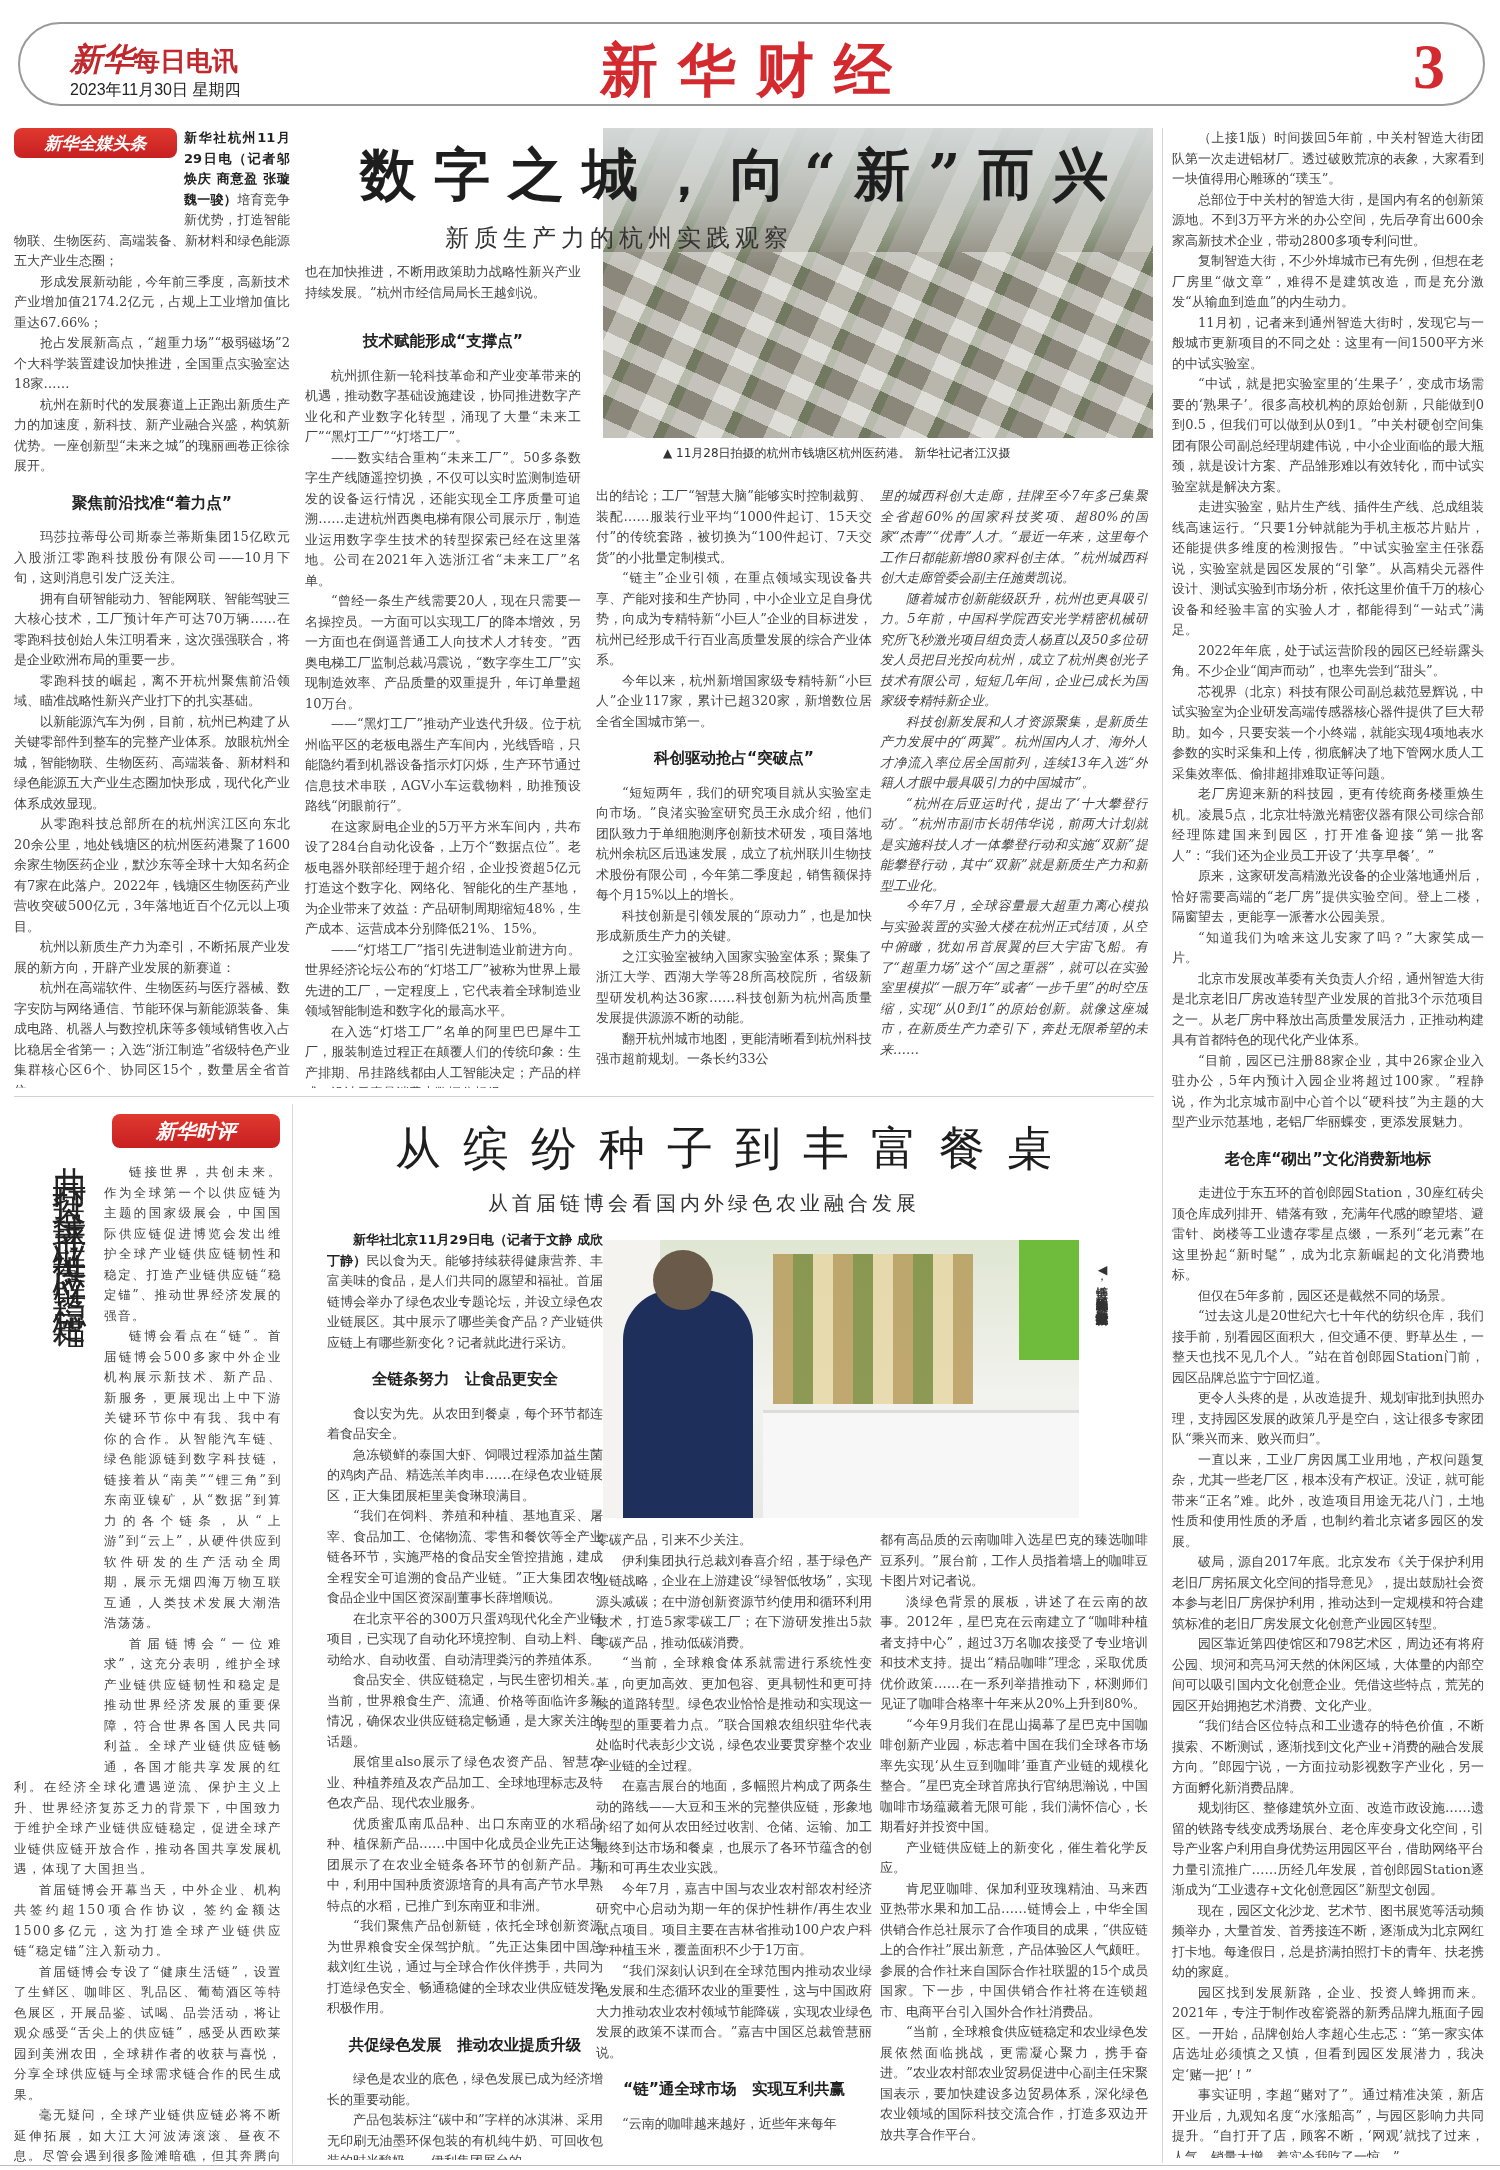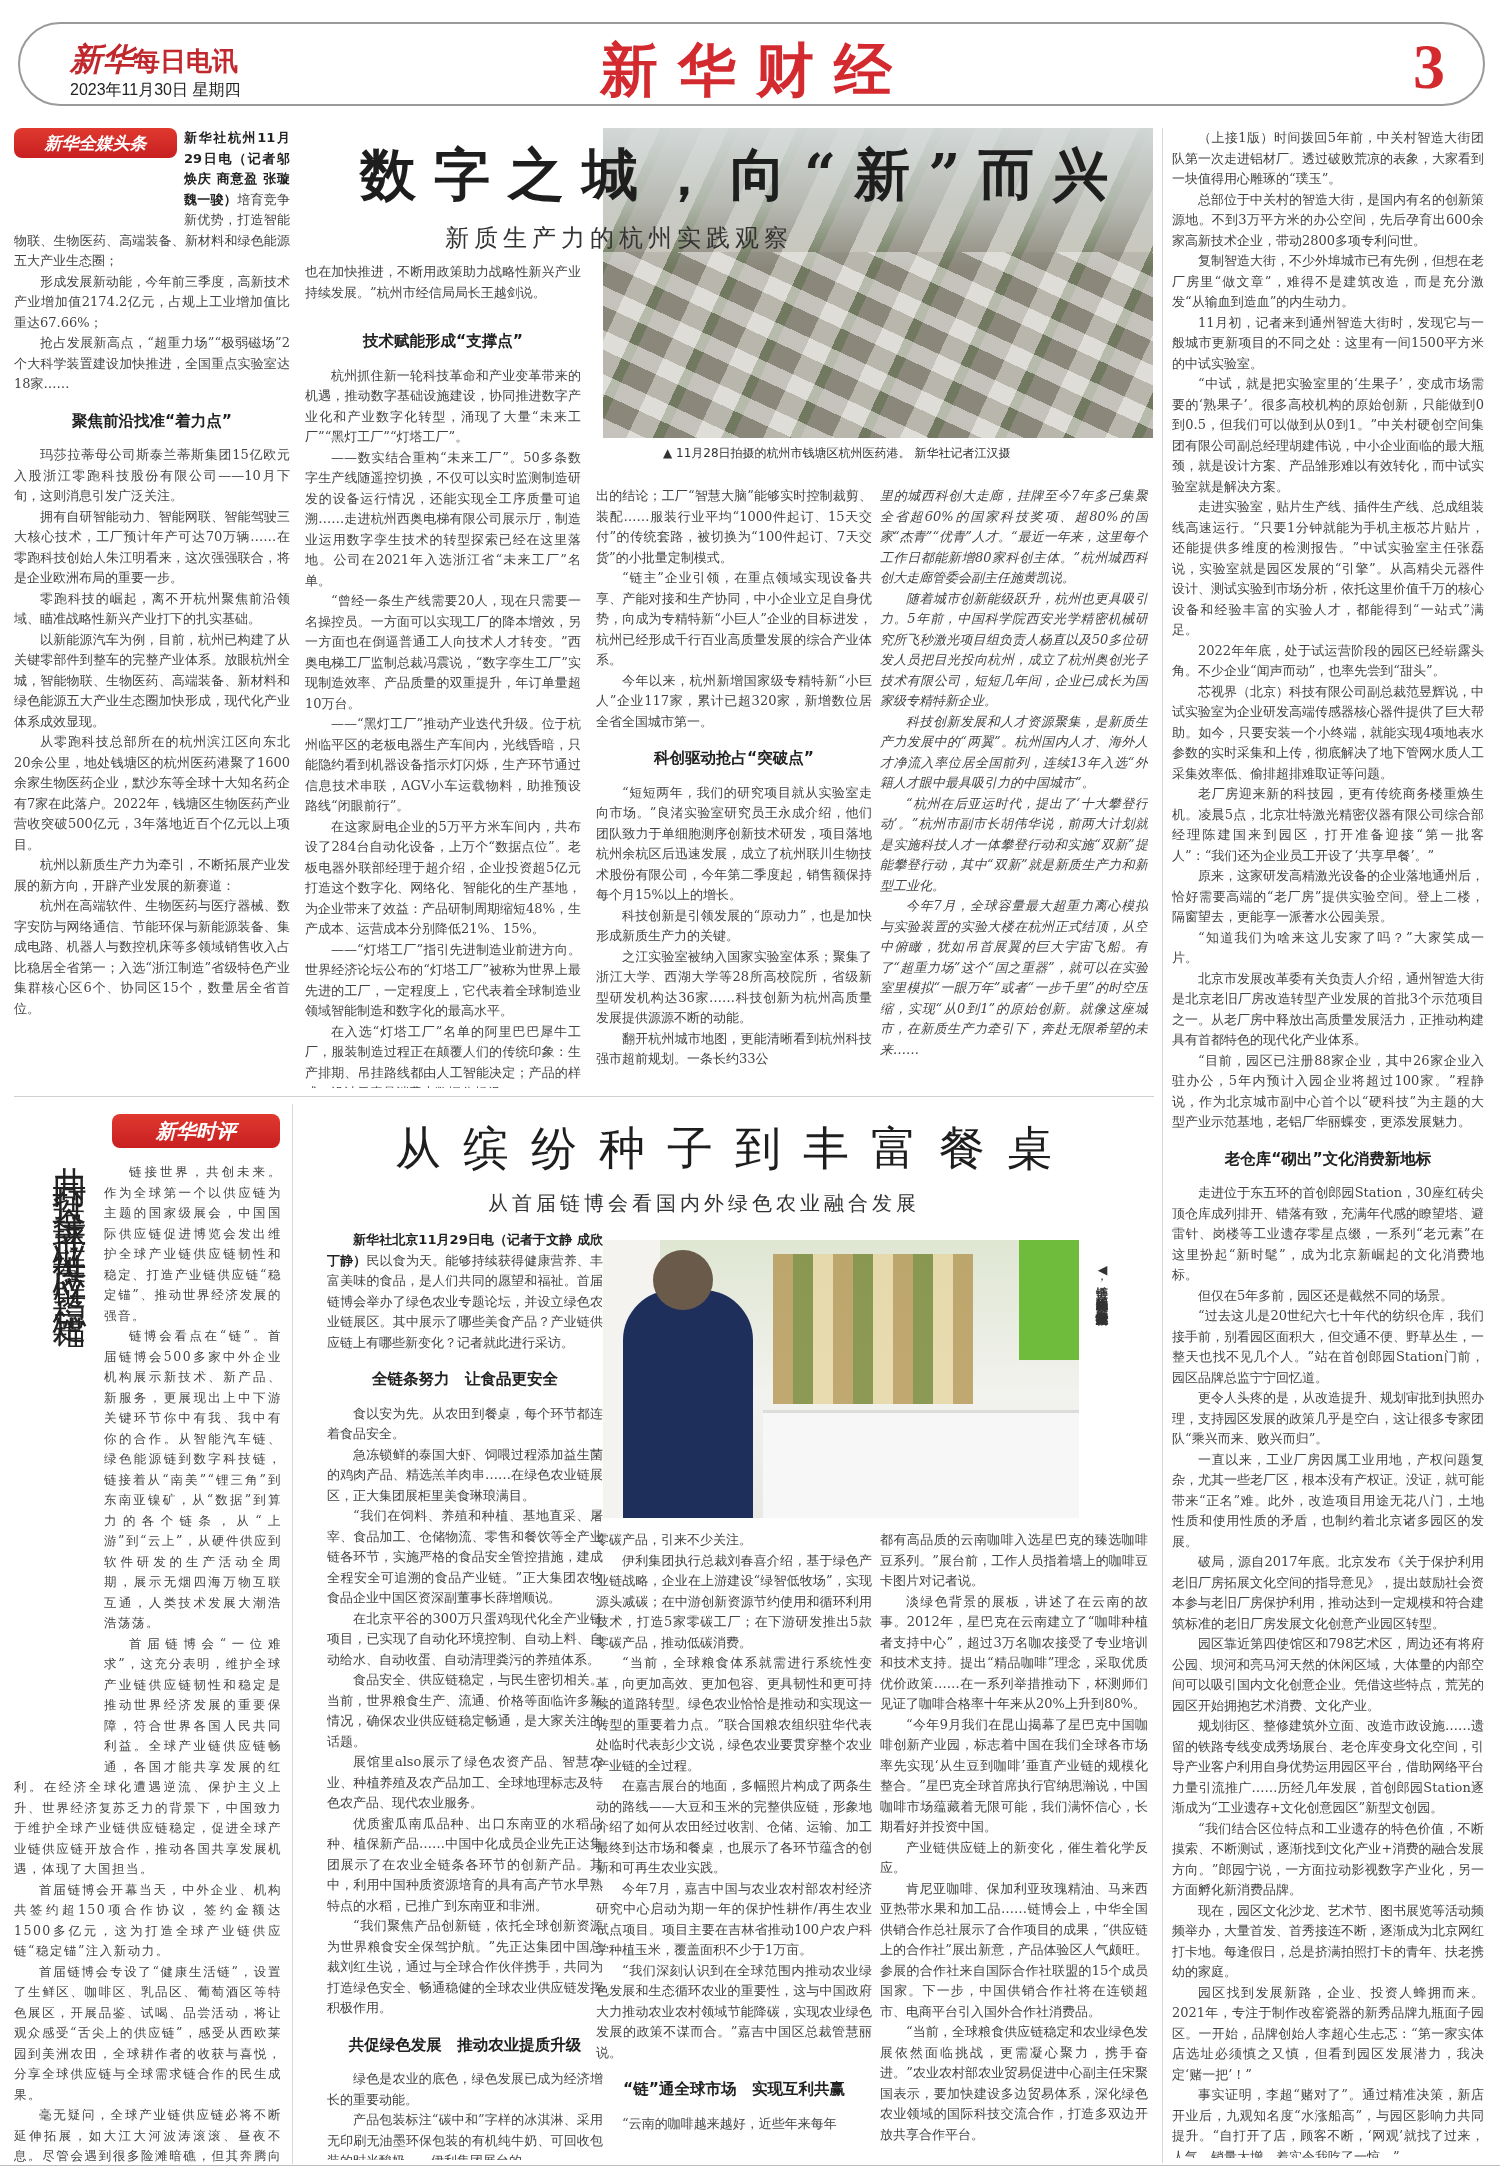--- a/index.html
+++ b/index.html
@@ -78,20 +78,21 @@
 <div class="photo-aerial"></div>
 <div class="headline" style="left:360px; top:138px; font-size:56px; letter-spacing:18px; z-index:2;">数字之城，向“新”而兴</div>
 <div class="subtitle" style="left:445px; top:222px; font-size:24px; letter-spacing:5px; z-index:2;">新质生产力的杭州实践观察</div>
 <div class="caption" style="left:663px; top:445px;">▲ 11月28日拍摄的杭州市钱塘区杭州医药港。 新华社记者江汉摄</div>
 
 <div class="col" style="left:14px; top:128px; width:276px; height:960px; padding-top:0;">
   <div style="float:left; width:170px; height:84px;"></div>
   <p class="noindent"><span class="bold">新华社杭州11月29日电（记者邬焕庆 商意盈 张璇 魏一骏）</span><span>培育竞争新优势，打造智能物联、生物医药、高端装备、新材料和绿色能源五大产业生态圈；</span></p>
   <p>形成发展新动能，今年前三季度，高新技术产业增加值2174.2亿元，占规上工业增加值比重达67.66%；</p>
   <p>抢占发展新高点，“超重力场”“极弱磁场”2个大科学装置建设加快推进，全国重点实验室达18家……</p>
+  <p>杭州在新时代的发展赛道上正跑出新质生产力的加速度，新科技、新产业融合兴盛，构筑新优势。一座创新型“未来之城”的瑰丽画卷正徐徐展开。</p>
   <div class="subhead">聚焦前沿找准“着力点”</div>
   <p>玛莎拉蒂母公司斯泰兰蒂斯集团15亿欧元入股浙江零跑科技股份有限公司——10月下旬，这则消息引发广泛关注。</p>
   <p>拥有自研智能动力、智能网联、智能驾驶三大核心技术，工厂预计年产可达70万辆……在零跑科技创始人朱江明看来，这次强强联合，将是企业欧洲布局的重要一步。</p>
   <p>零跑科技的崛起，离不开杭州聚焦前沿领域、瞄准战略性新兴产业打下的扎实基础。</p>
   <p>以新能源汽车为例，目前，杭州已构建了从关键零部件到整车的完整产业体系。放眼杭州全城，智能物联、生物医药、高端装备、新材料和绿色能源五大产业生态圈加快形成，现代化产业体系成效显现。</p>
   <p>从零跑科技总部所在的杭州滨江区向东北20余公里，地处钱塘区的杭州医药港聚了1600余家生物医药企业，默沙东等全球十大知名药企有7家在此落户。2022年，钱塘区生物医药产业营收突破500亿元，3年落地近百个亿元以上项目。</p>
   <p>杭州以新质生产力为牵引，不断拓展产业发展的新方向，开辟产业发展的新赛道：</p>
   <p>杭州在高端软件、生物医药与医疗器械、数字安防与网络通信、节能环保与新能源装备、集成电路、机器人与数控机床等多领域销售收入占比稳居全省第一；入选“浙江制造”省级特色产业集群核心区6个、协同区15个，数量居全省首位。</p>
 
 </div>
@@ -145,22 +146,22 @@
   <p>北京市发展改革委有关负责人介绍，通州智造大街是北京老旧厂房改造转型产业发展的首批3个示范项目之一。从老厂房中释放出高质量发展活力，正推动构建具有首都特色的现代化产业体系。</p>
   <p>“目前，园区已注册88家企业，其中26家企业入驻办公，5年内预计入园企业将超过100家。”程静说，作为北京城市副中心首个以“硬科技”为主题的大型产业示范基地，老铝厂华丽蝶变，更添发展魅力。</p>
   <div class="subhead">老仓库“砌出”文化消费新地标</div>
   <p>走进位于东五环的首创郎园Station，30座红砖尖顶仓库成列排开、错落有致，充满年代感的瞭望塔、避雷针、岗楼等工业遗存零星点缀，一系列“老元素”在这里扮起“新时髦”，成为北京新崛起的文化消费地标。</p>
   <p>但仅在5年多前，园区还是截然不同的场景。</p>
   <p>“过去这儿是20世纪六七十年代的纺织仓库，我们接手前，别看园区面积大，但交通不便、野草丛生，一整天也找不见几个人。”站在首创郎园Station门前，园区品牌总监宁宁回忆道。</p>
   <p>更令人头疼的是，从改造提升、规划审批到执照办理，支持园区发展的政策几乎是空白，这让很多专家团队“乘兴而来、败兴而归”。</p>
   <p>一直以来，工业厂房因属工业用地，产权问题复杂，尤其一些老厂区，根本没有产权证。没证，就可能带来“正名”难。此外，改造项目用途无花八门，土地性质和使用性质的矛盾，也制约着北京诸多园区的发展。</p>
   <p>破局，源自2017年底。北京发布《关于保护利用老旧厂房拓展文化空间的指导意见》，提出鼓励社会资本参与老旧厂房保护利用，推动达到一定规模和符合建筑标准的老旧厂房发展文化创意产业园区转型。</p>
   <p>园区靠近第四使馆区和798艺术区，周边还有将府公园、坝河和亮马河天然的休闲区域，大体量的内部空间可以吸引国内文化创意企业。凭借这些特点，荒芜的园区开始拥抱艺术消费、文化产业。</p>
+  <p>“我们结合区位特点和工业遗存的特色价值，不断摸索、不断测试，逐渐找到文化产业+消费的融合发展方向。”郎园宁说，一方面拉动影视数字产业化，另一方面孵化新消费品牌。</p>
   <p>规划街区、整修建筑外立面、改造市政设施……遗留的铁路专线变成秀场展台、老仓库变身文化空间，引导产业客户利用自身优势运用园区平台，借助网络平台力量引流推广……历经几年发展，首创郎园Station逐渐成为“工业遗存+文化创意园区”新型文创园。</p>
-  <p>“我们结合区位特点和工业遗存的特色价值，不断摸索、不断测试，逐渐找到文化产业+消费的融合发展方向。”郎园宁说，一方面拉动影视数字产业化，另一方面孵化新消费品牌。</p>
   <p>现在，园区文化沙龙、艺术节、图书展览等活动频频举办，大量首发、首秀接连不断，逐渐成为北京网红打卡地。每逢假日，总是挤满拍照打卡的青年、扶老携幼的家庭。</p>
   <p>园区找到发展新路，企业、投资人蜂拥而来。2021年，专注于制作改窑瓷器的新秀品牌九瓶面子园区。一开始，品牌创始人李超心生忐忑：“第一家实体店选址必须慎之又慎，但看到园区发展潜力，我决定‘赌一把’！”</p>
   <p>事实证明，李超“赌对了”。通过精准决策，新店开业后，九观知名度“水涨船高”，与园区影响力共同提升。“自打开了店，顾客不断，‘网观’就找了过来，人气、销量大增，着实令我吃了一惊。”</p>
 
 </div>
 
 <div class="tag" style="left:112px; top:1114px; width:168px; height:34px; line-height:34px; font-size:20px;">新华时评</div>
 <div class="vtitle">共同打造全球产业链供应链『稳定锚』</div>
 <div class="col commentary" style="left:14px; top:1162px; width:268px; height:1000px;">
   <div style="float:left; width:90px; height:600px;"></div>

